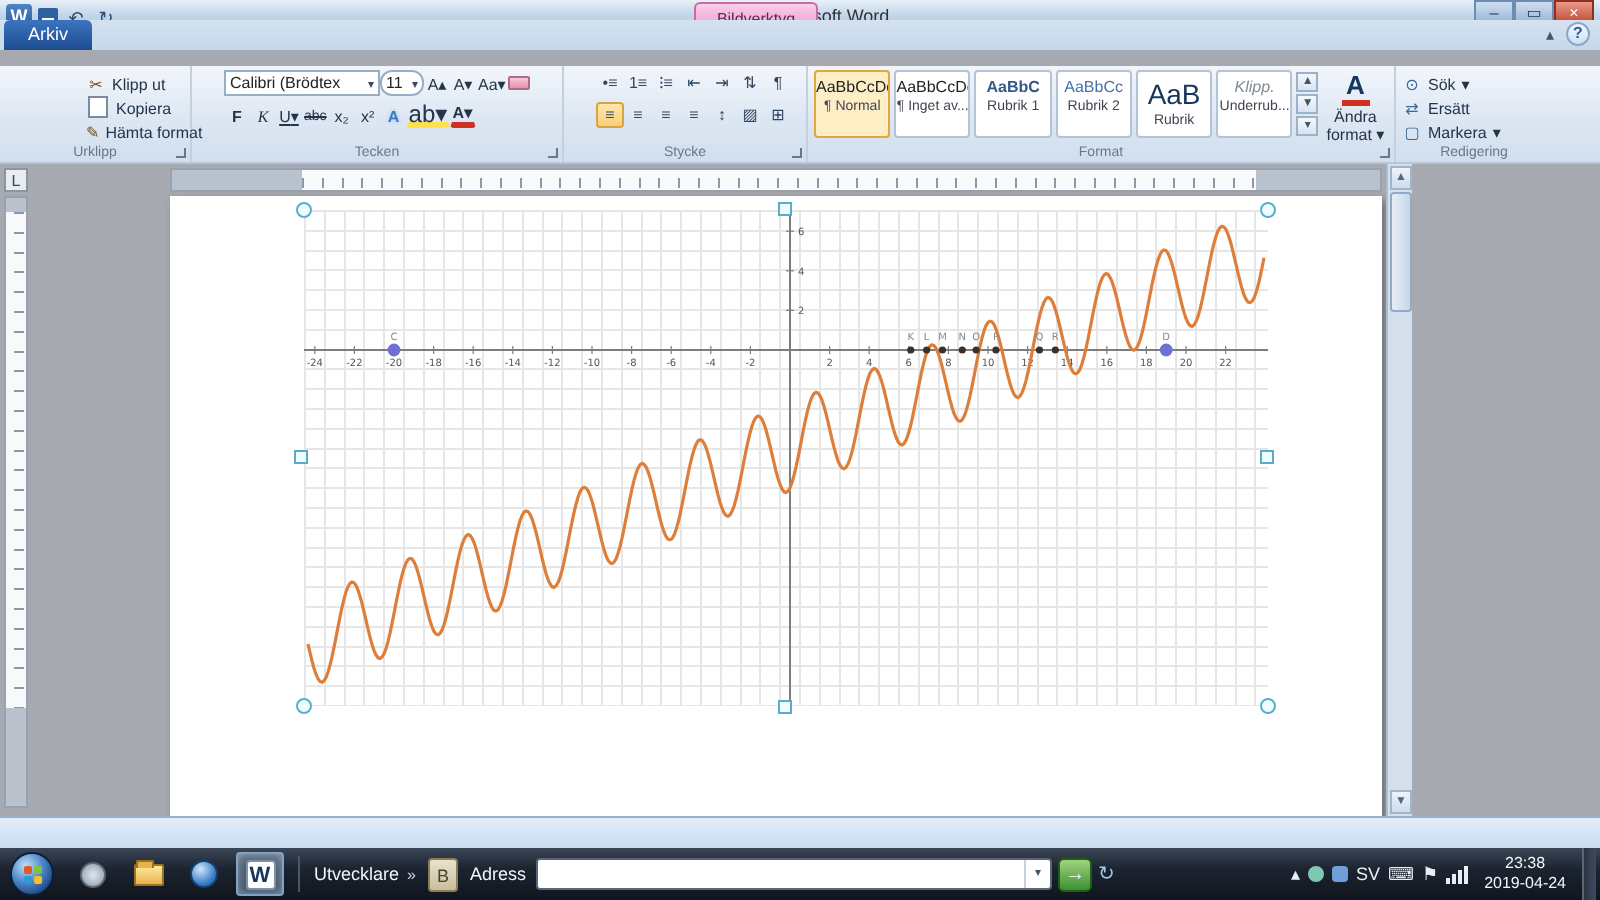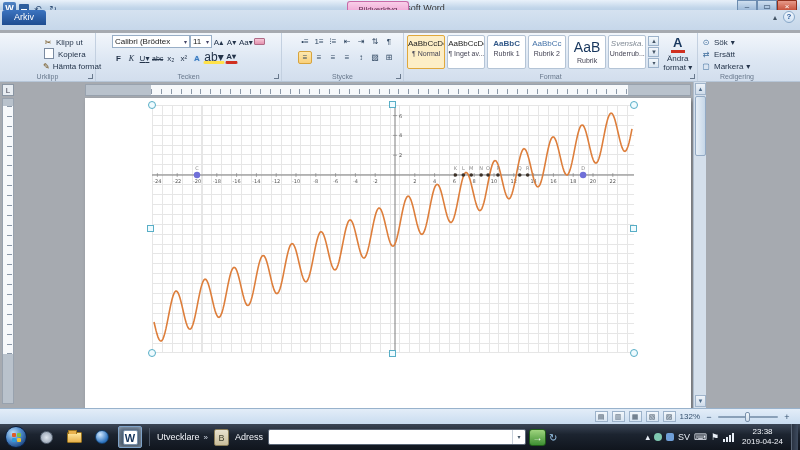--- a/index.html
+++ b/index.html
@@ -18,21 +18,21 @@
   .title{position:absolute;left:0;right:0;top:3px;text-align:center;font-size:9px;color:#333;}
   .bildverktyg{position:absolute;left:347px;top:1px;width:62px;height:17px;
     background:linear-gradient(#f8cfe8,#ec8fcb);border:1px solid #c86aa8;border-bottom:none;
     border-radius:3px 3px 0 0;font-size:8px;color:#5c2b4c;text-align:center;line-height:16px;}
   .winbtns{position:absolute;right:3px;top:0;display:flex;}
   .winbtn{width:20px;height:13px;font-size:8px;line-height:12px;text-align:center;
     background:linear-gradient(#cfdfef,#93b2d4);border:1px solid #6c8cb0;color:#1c3450;}
   .winbtn.close{background:linear-gradient(#e79a8a,#c0452e);color:#fff;border-color:#8f2f1c;border-radius:0 0 3px 0;}
 
   
-  .tabsrow{position:absolute;left:0;top:10px;width:800px;height:20px;
+  .tabsrow{position:absolute;left:0;top:10px;width:800px;height:15px;
     background:linear-gradient(#d5e2f0,#c6d7ea);}
   .arkiv{position:absolute;left:2px;top:0;width:44px;height:15px;
     background:linear-gradient(#3c74c0,#1e4c90);color:#fff;text-align:center;line-height:15px;
     border-radius:3px 3px 0 0;font-size:9px;}
   .tabs{position:absolute;left:50px;top:0;display:flex;height:15px;}
   .tab{padding:0 9px;line-height:15px;color:#2b3b50;}
   .tab.active{background:#f4f8fc;border:1px solid #9eb6d0;border-bottom:none;border-radius:2px 2px 0 0;line-height:13px;}
   .tab.contextual{background:linear-gradient(#fbeef7,#f2d9ea);border-radius:2px 2px 0 0;}
   .tabsrow-right{position:absolute;right:5px;top:1px;display:flex;gap:6px;align-items:center;}
   .collapse-glyph{font-size:8px;color:#456;}
@@ -57,21 +57,21 @@
   .icn-copy{width:8px;height:9px;border:1px solid #7a8aa0;background:#fff;position:relative;margin:0 1px 0 3px;}
   .icn-copy::before{content:"";position:absolute;left:-3px;top:-3px;width:8px;height:9px;border:1px solid #7a8aa0;background:#fff;}
   
   .g-font{width:186px;}
   .fr{display:flex;gap:0;padding-left:13px;}
   .fr+.fr{margin-top:3px;}
   .combo{background:#fff;border:1px solid #98aec6;height:13px;display:flex;align-items:center;
     justify-content:space-between;font-size:8px;padding:0 2px;color:#222;}
   .combo .dd{font-size:6px;color:#446;}
   .c-family{width:78px;}
-  .c-size{width:22px;}
+  .c-size{width:22px;border-radius:6px;}
   .mb{min-width:13px;height:13px;font-size:8px;line-height:13px;text-align:center;border:1px solid transparent;border-radius:2px;}
   .eraser{width:11px;height:7px;background:linear-gradient(#f7c8d8,#e391ae);border:1px solid #b06a86;border-radius:1px;margin-top:3px;}
   .b-bold{font-weight:bold;}
   .b-italic{font-style:italic;font-family:"Liberation Serif",serif;}
   .b-under{text-decoration:underline;}
   .b-strike{text-decoration:line-through;font-size:7px;}
   .fx{color:#3a7ac0;font-weight:bold;text-shadow:0 0 2px #9cc4ec;}
   .hl{border-bottom:3px solid #ffe24a;line-height:10px;height:13px;font-size:12px;}
   .fc{border-bottom:3px solid #d03020;line-height:10px;height:13px;font-weight:bold;}
   
@@ -292,21 +292,21 @@
     </div>
     <div class="stylebox">
       <div class="sprev h2">AaBbCc</div>
       <div class="sname">Rubrik 2</div>
     </div>
     <div class="stylebox">
       <div class="sprev big">AaB</div>
       <div class="sname">Rubrik</div>
     </div>
     <div class="stylebox">
-      <div class="sprev dim">Svenska.</div>
+      <div class="sprev dim">Klipp.</div>
       <div class="sname">Underrub...</div>
     </div>
     <div class="galarrows">
       <div class="ga">▲</div>
       <div class="ga">▼</div>
       <div class="ga">▾</div>
     </div>
     <div class="changestyles">
       <div class="cs-icon">A</div>
       <span>Ändra format</span>
@@ -440,34 +440,20 @@
   <div class="handle-s" style="left:630px;top:143px"></div>
 
   <div class="vscroll">
     <div class="varrow" style="top:1px">▲</div>
     <div class="vthumb"></div>
     <div class="varrow" style="bottom:1px">▼</div>
   </div>
 </div>
 
 <div class="statusbar">
-  <div class="right">
-    <span class="view">▤</span>
-    <span class="view">▥</span>
-    <span class="view">▦</span>
-    <span class="view">▧</span>
-    <span class="view">▨</span>
-    <span>132%</span>
-    <span class="zbtn">−</span>
-    <span class="ztrack">
-      <span class="notch"></span>
-      <span class="zthumb"></span>
-    </span>
-    <span class="zbtn">+</span>
-  </div>
 </div>
 
 <div class="taskbar">
   <div class="orb">
     <span class="fl">
       <i style="background:#e05a28"></i>
         <i style="background:#7ec242"></i>
         <i style="background:#2e9ad8"></i>
         <i style="background:#f2c12e"></i>
     </span>

